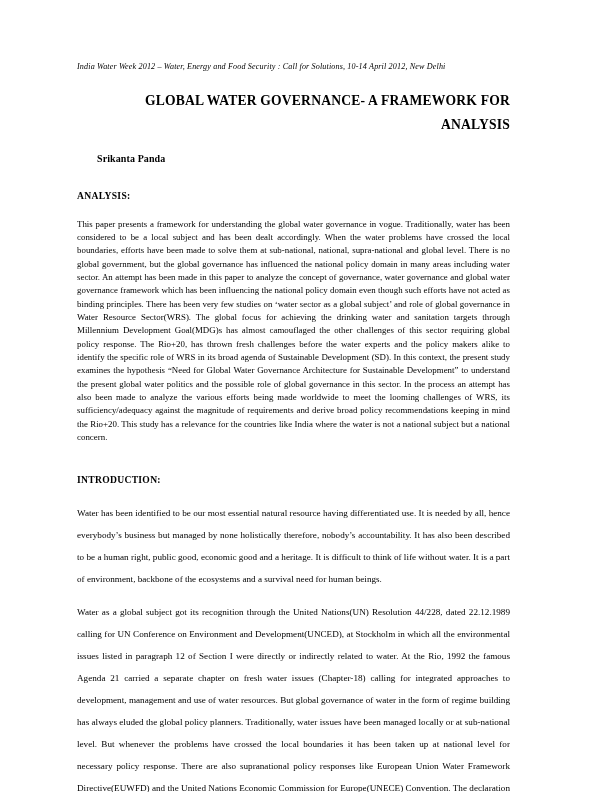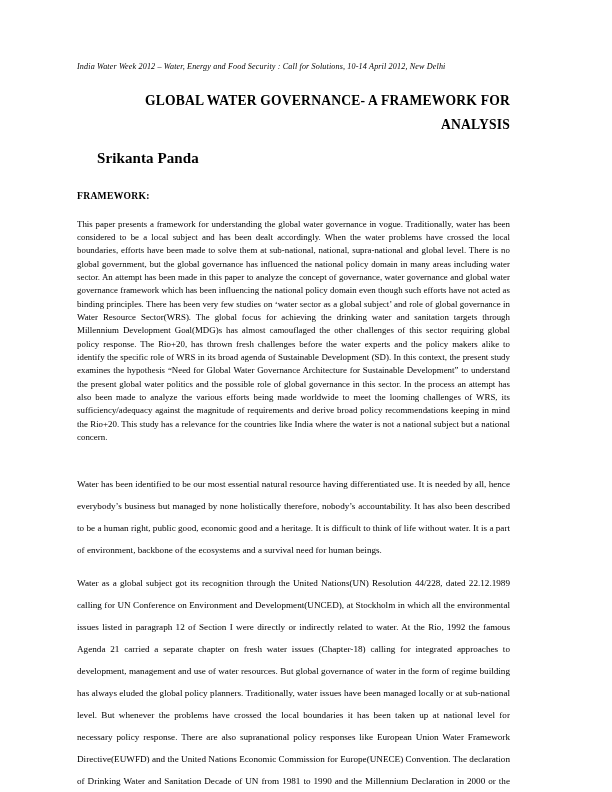--- a/index.html
+++ b/index.html
@@ -47,21 +47,21 @@
     margin: 0 0 15px 16px;
     text-align: right;
   }
 
   
   .authors {
     margin: 0 0 23px 0;
   }
   .author {
     font-weight: bold;
-    font-size: 15px;
+    font-size: 10px;
     line-height: 13.5px;
     letter-spacing: 0.1px;
     padding-left: 20px;
   }
 
   
   .section-heading {
     font-weight: bold;
     font-size: 9.6px;
     line-height: 13px;
@@ -102,23 +102,24 @@
 
     <div class="running-header">India Water Week 2012 – Water, Energy and Food Security : Call for Solutions, 10-14 April 2012, New Delhi</div>
 
     <h1 class="doc-title">GLOBAL WATER GOVERNANCE- A FRAMEWORK FOR ANALYSIS</h1>
 
     <div class="authors">
       <div class="author">Srikanta Panda</div>
     </div>
 
     <div class="section">
-      <div class="section-heading">FRAMEWORK:</div>
+      <div class="section-heading">ANALYSIS:</div>
       <p class="abstract-body">This paper presents a framework for understanding the global water governance in vogue. Traditionally, water has been considered to be a local subject and has been dealt accordingly. When the water problems have crossed the local boundaries, efforts have been made to solve them at sub-national, national, supra-national and global level. There is no global government, but the global governance has influenced the national policy domain in many areas including water sector. An attempt has been made in this paper to analyze the concept of governance, water governance and global water governance framework which has been influencing the national policy domain even though such efforts have not acted as binding principles. There has been very few studies on ‘water sector as a global subject’ and role of global governance in Water Resource Sector(WRS). The global focus for achieving the drinking water and sanitation targets through Millennium Development Goal(MDG)s has almost camouflaged the other challenges of this sector requiring global policy response. The Rio+20, has thrown fresh challenges before the water experts and the policy makers alike to identify the specific role of WRS in its broad agenda of Sustainable Development (SD). In this context, the present study examines the hypothesis “Need for Global Water Governance Architecture for Sustainable Development” to understand the present global water politics and the possible role of global governance in this sector. In the process an attempt has also been made to analyze the various efforts being made worldwide to meet the looming challenges of WRS, its sufficiency/adequacy against the magnitude of requirements and derive broad policy recommendations keeping in mind the Rio+20. This study has a relevance for the countries like India where the water is not a national subject but a national concern.</p>
     </div>
 
     <div class="section intro-block">
+      <div class="section-heading">INTRODUCTION:</div>
       <p class="body-para">Water has been identified to be our most essential natural resource having differentiated use. It is needed by all, hence everybody’s business but managed by none holistically therefore, nobody’s accountability. It has also been described to be a human right, public good, economic good and a heritage. It is difficult to think of life without water. It is a part of environment, backbone of the ecosystems and a survival need for human beings.</p>
       <p class="body-para">Water as a global subject got its recognition through the United Nations(UN) Resolution 44/228, dated 22.12.1989 calling for UN Conference on Environment and Development(UNCED), at Stockholm in which all the environmental issues listed in paragraph 12 of Section I were directly or indirectly related to water. At the Rio, 1992 the famous Agenda 21 carried a separate chapter on fresh water issues (Chapter-18) calling for integrated approaches to development, management and use of water resources. But global governance of water in the form of regime building has always eluded the global policy planners. Traditionally, water issues have been managed locally or at sub-national level. But whenever the problems have crossed the local boundaries it has been taken up at national level for necessary policy response. There are also supranational policy responses like European Union Water Framework Directive(EUWFD) and the United Nations Economic Commission for Europe(UNECE) Convention. The declaration of  Drinking Water and Sanitation Decade of UN from 1981 to 1990 and the Millennium Declaration in 2000 or the UN Declaration on <em>‘water for life’</em> decade from 2005 to 2015 can also be viewed as the global policy responses to the problems of global dimension. But such global policy responses have been limited to Water Supply and Sanitation(WSS) sector, which is more about fulfilling the social objectives rather than the governance of WRS. The role of WRS is yet to find its place in the broad global agenda for SD.</p>
     </div>
 
   </div>
 </div>
 
 </body></html>

